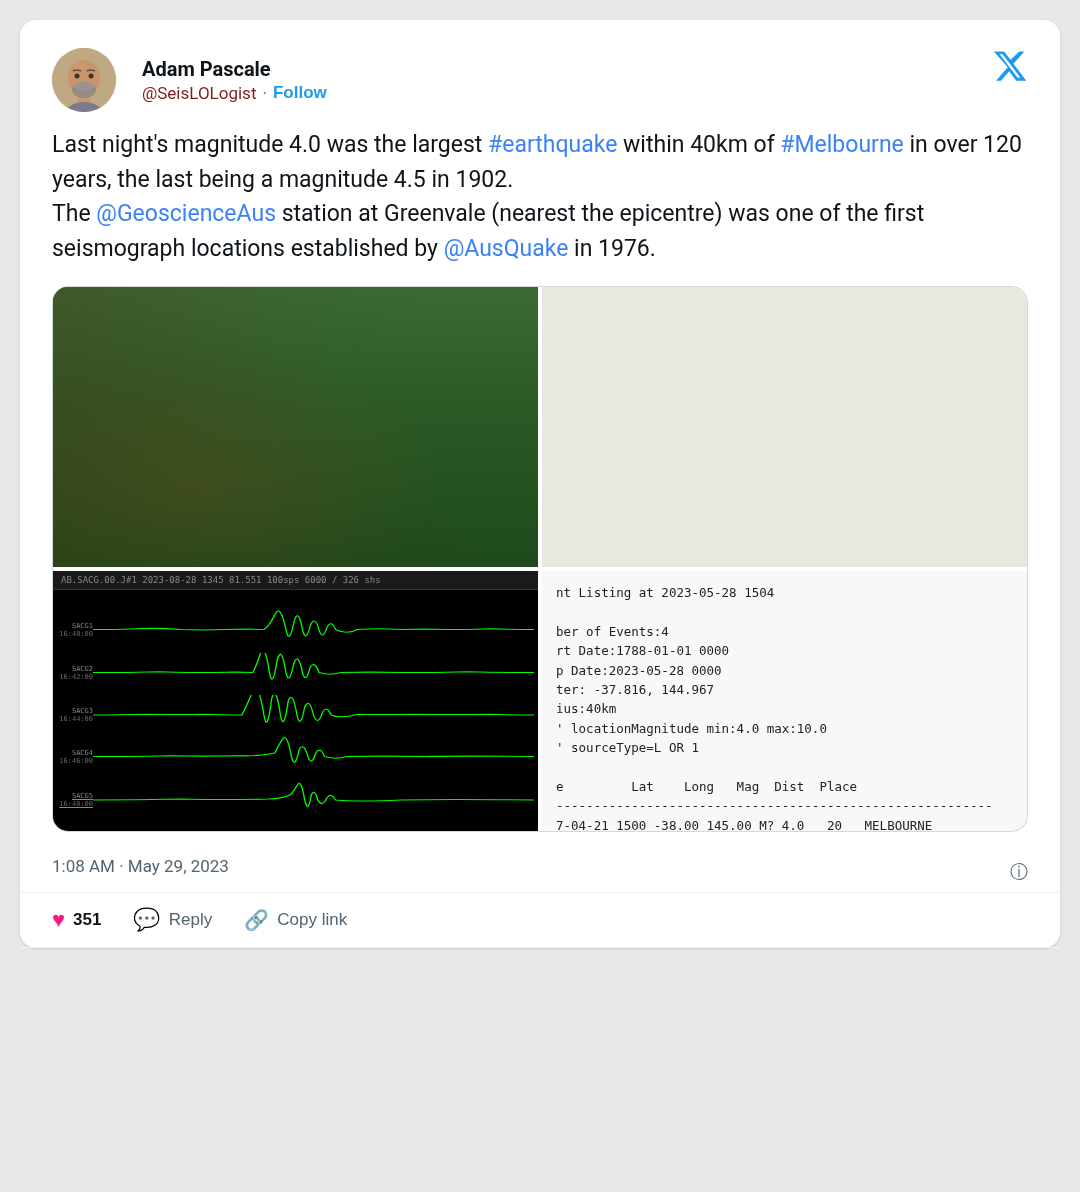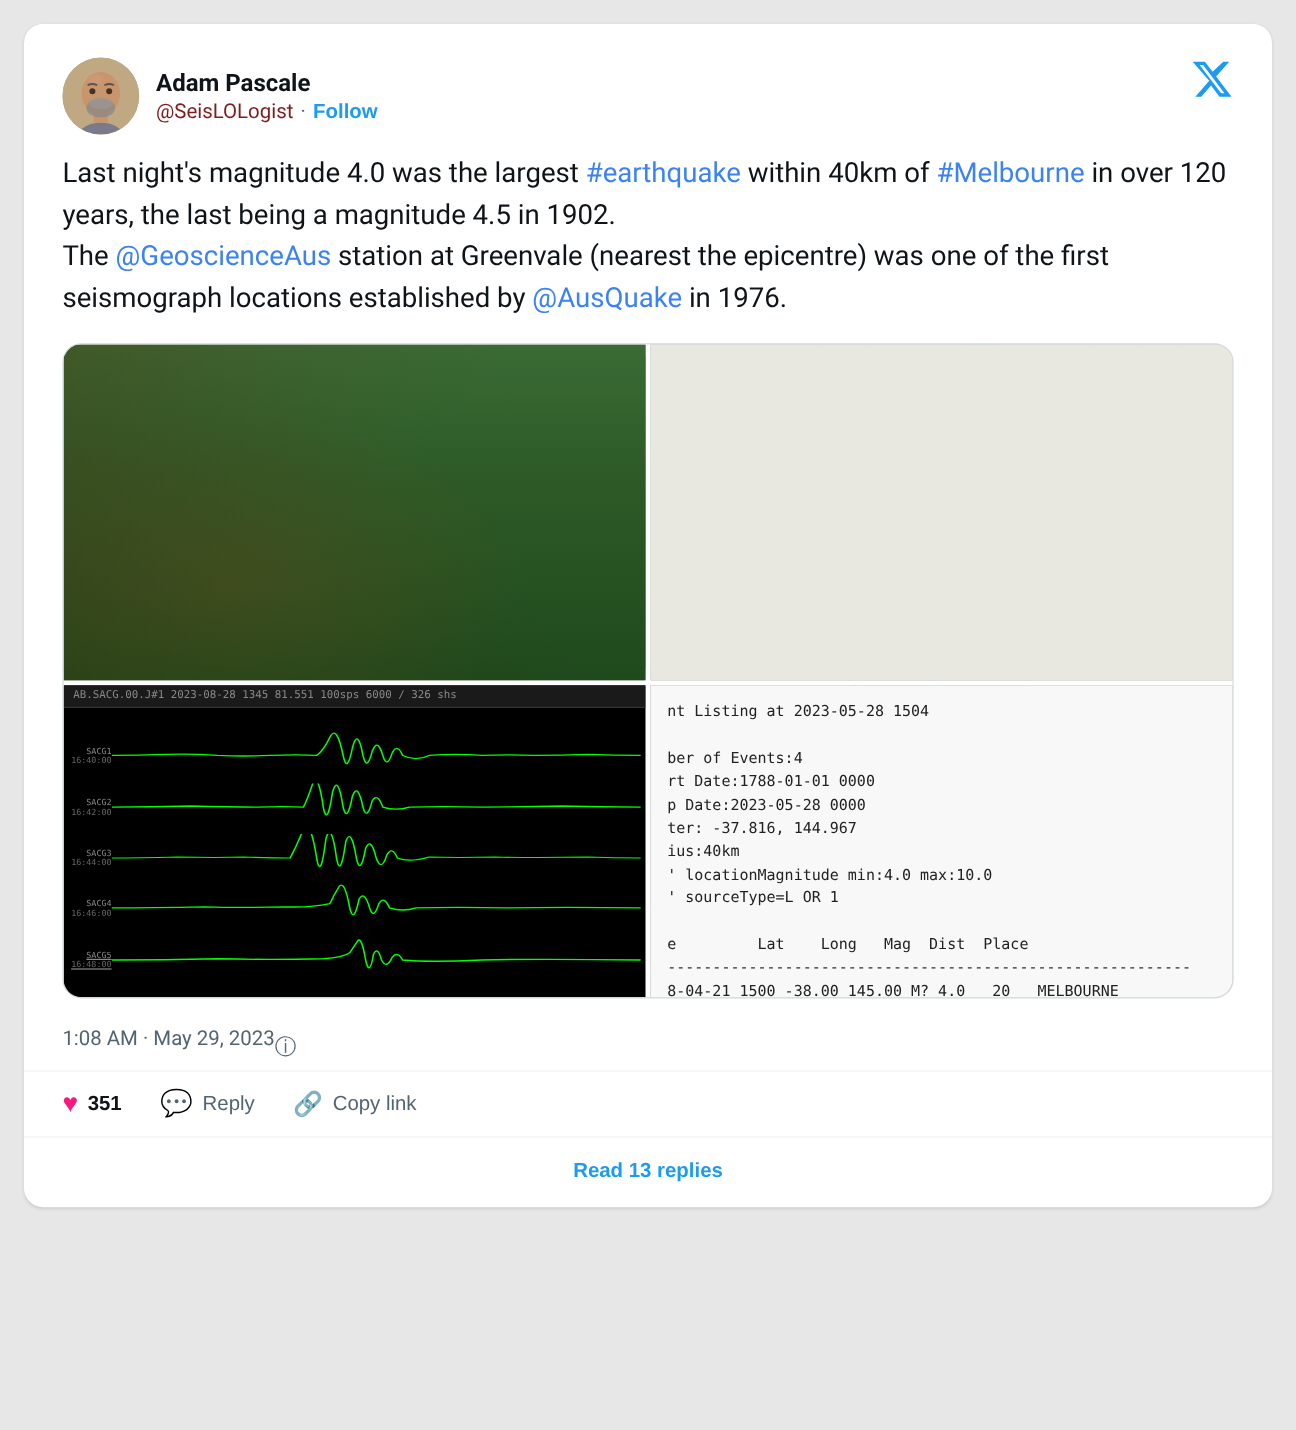--- a/index.html
+++ b/index.html
@@ -21,21 +21,21 @@
     }
     .header {
       display: flex;
       justify-content: space-between;
       align-items: flex-start;
       margin-bottom: 16px;
     }
     .header-left {
       display: flex;
       align-items: center;
-      gap: 14px;
+      gap: 26px;
     }
     .avatar {
       width: 64px;
       height: 64px;
       border-radius: 50%;
       overflow: hidden;
       flex-shrink: 0;
       background: #c0a882;
     }
     .avatar svg {
@@ -288,20 +288,21 @@
       border: none;
       cursor: pointer;
     }
     .info-icon {
       color: #536471;
       font-size: 18px;
       cursor: pointer;
     }
     .timestamp-row {
       display: flex;
+      justify-content: space-between;
       align-items: center;
     }
   </style>
 </head>
 <body>
 
 <div class="tweet-card">
 
   <div class="header">
     <div class="header-left">
@@ -550,21 +551,21 @@
 <span>ber of Events:4</span>
 <span>rt Date:1788-01-01 0000</span>
 <span>p Date:2023-05-28 0000</span>
 <span>ter: -37.816, 144.967</span>
 <span>ius:40km</span>
 <span>' locationMagnitude min:4.0 max:10.0</span>
 <span>' sourceType=L OR 1</span>
 
 <span>e         Lat    Long   Mag  Dist  Place</span>
 <span>----------------------------------------------------------</span>
-<span>8-04-21 1500 -38.00 145.00 M? 4.0   20   MELBOURNE</span>
+<span>7-04-21 1500 -38.00 145.00 M? 4.0   20   MELBOURNE</span>
 
 
 </pre>
       </div>
     </div>
   </div>
 
   <div class="timestamp-row">
     <span class="timestamp">1:08 AM · May 29, 2023</span>
     <span class="info-icon">ⓘ</span>
@@ -582,16 +583,13 @@
       <span>Reply</span>
     </button>
     <button class="action-btn">
       <span class="link-icon">🔗</span>
       <span>Copy link</span>
     </button>
   </div>
 
   <div class="divider2"></div>
 
-  <div class="read-replies">
-    <button class="read-replies-btn">Read 13 replies</button>
-  </div>
 </div>
 
 </body></html>

